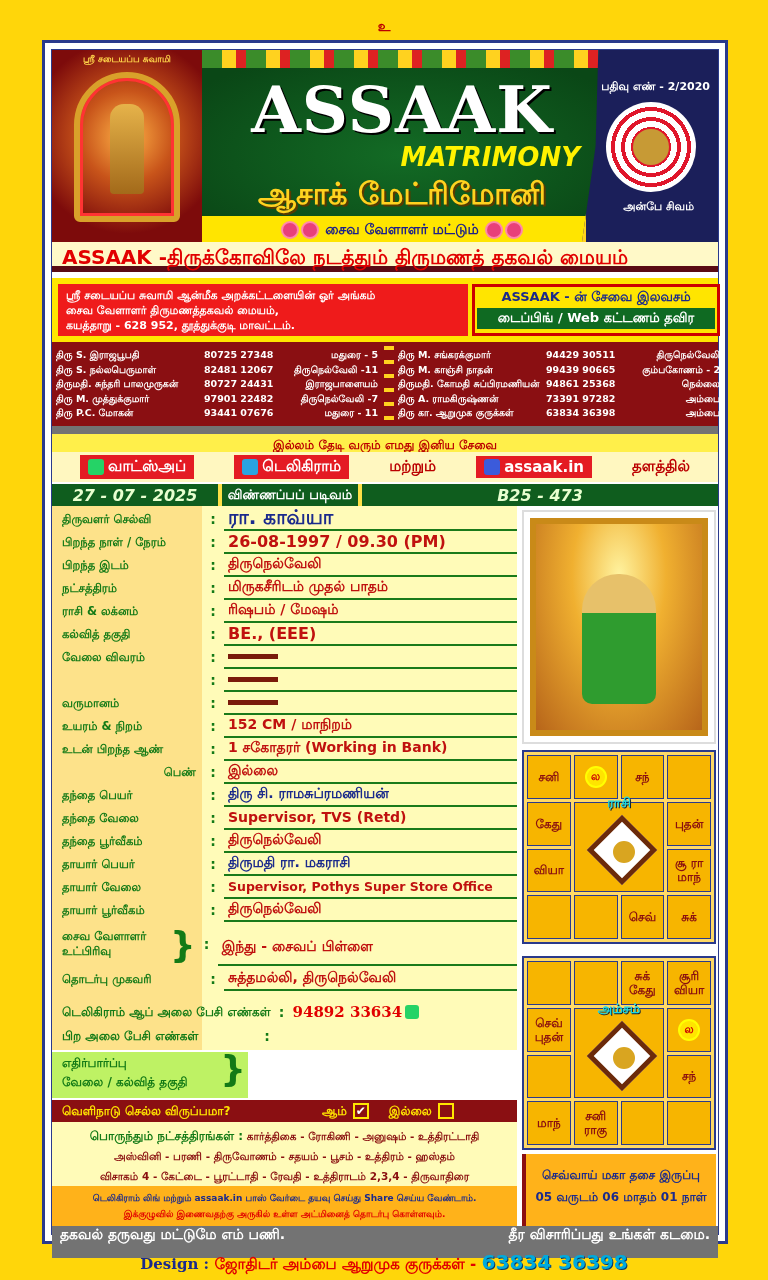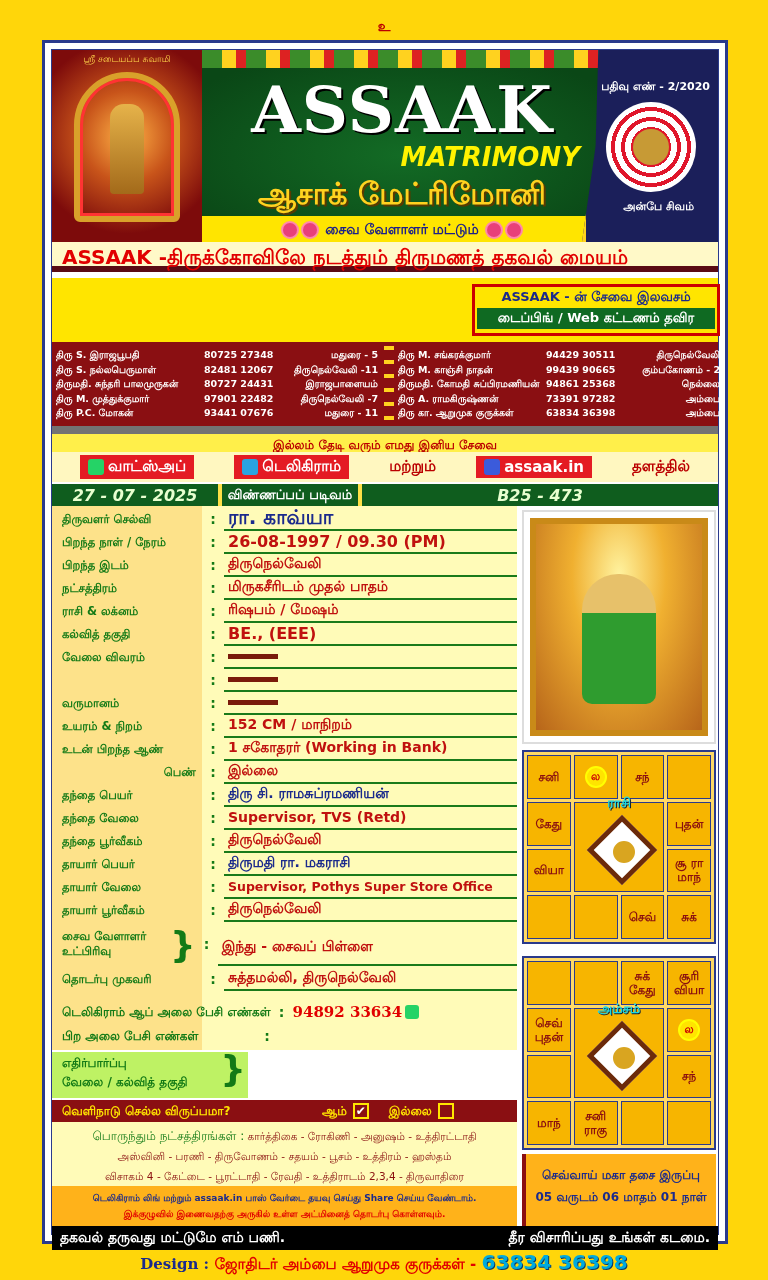--- a/index.html
+++ b/index.html
@@ -3,21 +3,21 @@
 <meta charset="utf-8">
 <style>
 *{box-sizing:border-box;margin:0;padding:0}
 body{width:768px;height:1280px;background:#ffd60a;font-family:"DejaVu Sans",sans-serif;position:relative;overflow:hidden}
 .top-mark{position:absolute;top:18px;left:0;width:768px;text-align:center;color:#b00;font-weight:bold;font-size:14px}
 .card{position:absolute;left:42px;top:40px;width:686px;height:1204px;background:#fff;border:3px solid #2a3a8c;padding:6px}
 .inner{position:relative;width:100%;height:100%;border:1px solid #2a3a8c}
 
 .hdr{position:absolute;left:0;top:0;width:100%;height:192px;background:#0f5d1e;overflow:hidden}
 .hdr-left{position:absolute;left:0;top:0;width:150px;height:192px;background:radial-gradient(circle at 50% 45%,#ffb347 0%,#c8541a 35%,#7d0b0b 75%)}
-.hdr-left .god-title{position:absolute;top:4px;width:100%;text-align:center;color:#ffd54a;font-size:9px;font-weight:normal}
+.hdr-left .god-title{position:absolute;top:4px;width:100%;text-align:center;color:#ffd54a;font-size:9px;font-weight:bold}
 .arch{position:absolute;left:22px;top:22px;width:106px;height:150px;border:6px solid #d9a12a;border-radius:53px 53px 6px 6px;box-shadow:0 0 0 3px #f33 inset}
 .deity{position:absolute;left:58px;top:54px;width:34px;height:90px;background:linear-gradient(#e6b34a,#a36a1a);border-radius:14px 14px 4px 4px}
 .garland{position:absolute;left:150px;top:0;width:410px;height:18px;background:repeating-linear-gradient(90deg,#3b8c2a 0 20px,#ffd21f 20px 34px,#d22 34px 44px)}
 .hdr-mid{position:absolute;left:150px;top:18px;width:400px;height:174px;background:radial-gradient(ellipse at center,#136b25 0%,#0a4716 90%)}
 .brand{position:absolute;top:10px;width:100%;text-align:center;color:#fff;font-family:"DejaVu Serif",serif;font-weight:bold;font-size:64px;letter-spacing:1px;line-height:64px;text-shadow:2px 2px 0 #000}
 .sub{position:absolute;top:74px;right:22px;color:#fff200;font-style:italic;font-weight:bold;font-size:26px}
 .tam{position:absolute;top:108px;width:100%;text-align:center;color:#ffd21f;font-weight:bold;font-size:30px;text-shadow:2px 2px 0 #5a3a00}
 .saiva{position:absolute;left:0;bottom:0;width:100%;height:26px;background:#ffe500;text-align:center;color:#1b1f8a;font-weight:bold;font-size:14px;line-height:26px}
 .saiva .dot{display:inline-block;width:14px;height:14px;border-radius:50%;background:#e8407a;vertical-align:middle;margin:0 3px;box-shadow:0 0 0 2px #f8a}
 .hdr-right{position:absolute;right:0;top:0;width:136px;height:192px;background:#1b1f5a;border-left:4px solid #ffd21f;clip-path:polygon(12% 0,100% 0,100% 100%,0 100%,10% 50%)}
@@ -65,26 +65,26 @@
 .chart{position:absolute;left:470px;width:194px;height:194px;background:#ffd966;border:2px solid #2a3a8c;display:grid;grid-template-columns:repeat(4,1fr);grid-template-rows:repeat(4,1fr);gap:3px;padding:3px}
 .cell{background:#f7b500;border:1px solid #2a3a8c;display:flex;align-items:center;justify-content:center;color:#8a1010;font-weight:bold;font-size:12px;text-align:center;line-height:14px}
 .center{grid-column:2/4;grid-row:2/4;background:#f7b500;position:relative;border:1px solid #2a3a8c}
 .diamond{position:absolute;left:22px;top:22px;width:50px;height:50px;transform:rotate(45deg);border:5px solid #6b2a0a;background:#fff}
 .center .ttl{position:absolute;top:-8px;width:100%;text-align:center;color:#1ad8e8;font-weight:bold;font-size:13px;text-shadow:1px 1px 0 #123}
 .kalash{position:absolute;left:38px;top:38px;width:22px;height:22px;border-radius:50%;background:#d9a520;transform:rotate(-45deg)}
 .lagna{color:#c00;font-size:11px;background:#ffe400;border-radius:50%;width:18px;height:18px;display:inline-flex;align-items:center;justify-content:center;box-shadow:0 0 0 2px #ff0}
 .expect{position:absolute;left:196px;top:1002px;width:270px;height:46px;background:#ffb21a;color:#1b2a8c;font-weight:bold;font-size:14px;display:flex;align-items:center;justify-content:center}
 .abroad{position:absolute;left:0;top:1050px;width:465px;height:22px;background:#8a0f12;color:#ffe500;font-weight:bold;font-size:12px;display:flex;align-items:center;padding-left:10px}
 .chk{width:16px;height:16px;border:2px solid #ffe500;display:inline-flex;align-items:center;justify-content:center;color:#fff;font-size:12px;background:#fff0;margin-left:6px}
-.stars{position:absolute;left:0;top:1072px;width:465px;height:64px;background:#fffbb8;font-size:10.5px;font-weight:normal;color:#8a1010;padding:4px 6px;line-height:20px;text-align:center}
+.stars{position:absolute;left:0;top:1072px;width:465px;height:64px;background:#fffbb8;font-size:10.5px;font-weight:bold;color:#8a1010;padding:4px 6px;line-height:20px;text-align:center}
 .stars .sl{color:#137a16;font-size:12px}
 .note{position:absolute;left:0;top:1136px;width:465px;height:40px;background:#ffb21a;text-align:center;font-size:9px;font-weight:bold;line-height:16px;padding-top:4px}
 .note .a{color:#1b2a8c}.note .b{color:#e10000}
 .dasa{position:absolute;left:470px;top:1104px;width:194px;height:72px;background:#ffb21a;border-left:4px solid #8a0f12;color:#1b2a8c;font-weight:bold;text-align:center;font-size:12px;padding-top:10px;line-height:22px}
-.footer{position:absolute;left:0;top:1176px;width:100%;height:24px;background:#000000;color:#fff;font-weight:bold;font-size:14px;display:flex;justify-content:space-between;align-items:center;padding:0 8px}
+.footer{position:absolute;left:0;top:1176px;width:100%;height:32px;background:#737373;color:#fff;font-weight:bold;font-size:14px;display:flex;justify-content:space-between;padding:0 8px}
 .design{position:absolute;top:1250px;left:0;width:768px;text-align:center;font-weight:bold;font-size:15px}
 .design .k{color:#1b2a8c;font-family:"DejaVu Serif",serif}
 .design .n{color:#e10000}
 .design .p{color:#0ad;font-size:20px;text-shadow:1px 1px 0 #0a3a6a}
 </style>
 </head>
 <body>
 
 <div class="top-mark">உ</div>
 
@@ -111,20 +111,25 @@
       <div class="reg">பதிவு எண் - 2/2020</div>
       <div class="nandi">
             <div class="nandi-core"></div>
           </div>
       <div class="anbe">அன்பே சிவம்</div>
     </div>
   </div>
   <div class="tagline">ASSAAK -திருக்கோவிலே நடத்தும் திருமணத் தகவல் மையம்</div>
 
   <div class="info">
+    <div class="addr">
+      <div>ஸ்ரீ சடையப்ப சுவாமி ஆன்மீக அறக்கட்டளையின் ஓர் அங்கம்</div>
+      <div>சைவ வேளாளர் திருமணத்தகவல் மையம்,</div>
+      <div>கயத்தாறு - 628 952, தூத்துக்குடி மாவட்டம்.</div>
+    </div>
     <div class="svc">
       <div class="l1">ASSAAK - ன் சேவை இலவசம்</div>
       <div class="l2">டைப்பிங் / Web கட்டணம் தவிர</div>
     </div>
   </div>
 
   <div class="agents">
     <div class="acol l">
       <div class="arow">
             <span class="n">திரு S. இராஜபூபதி</span>

